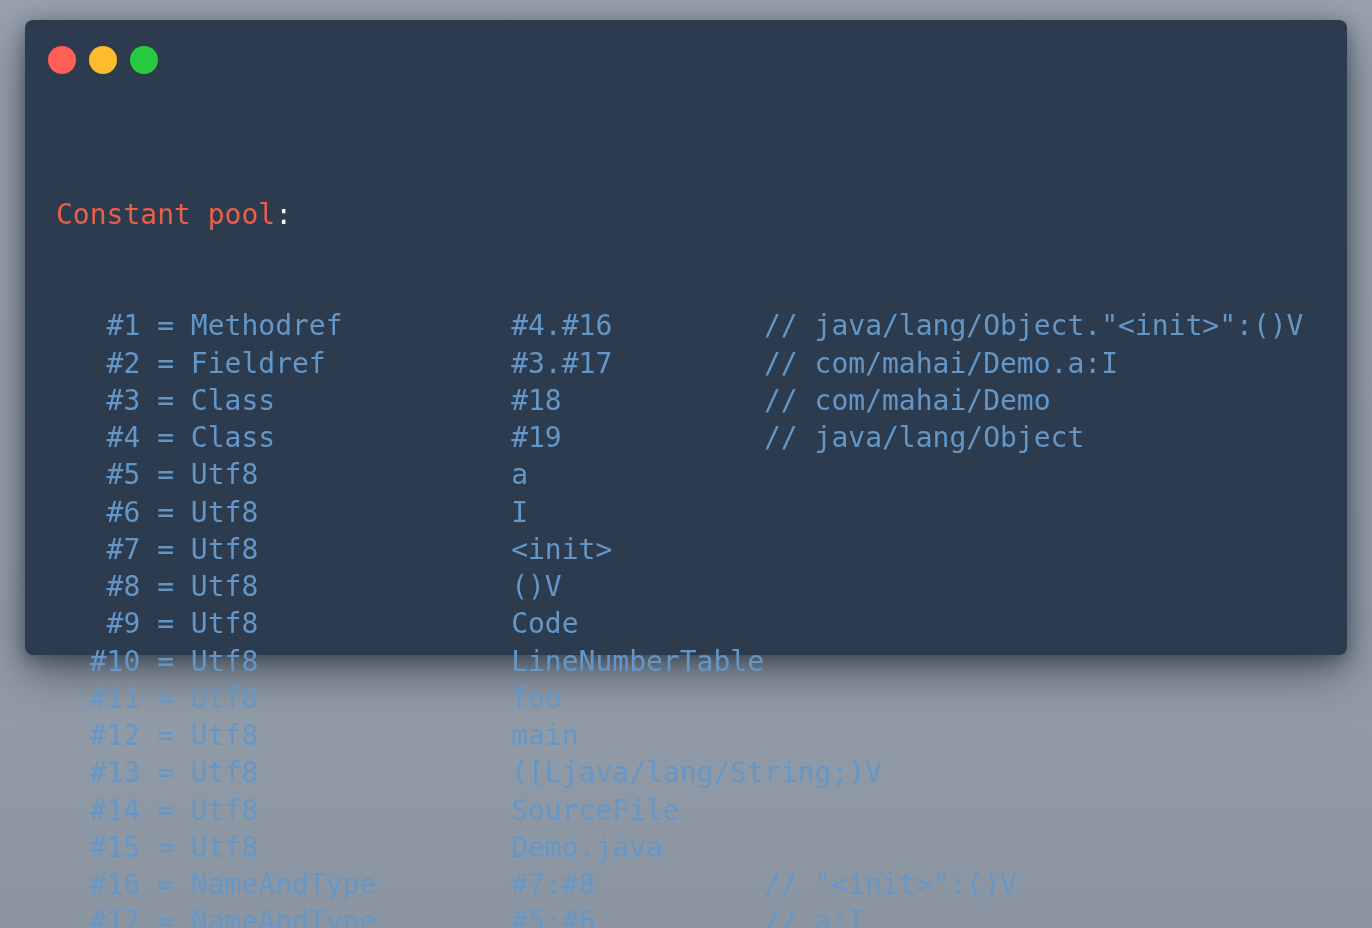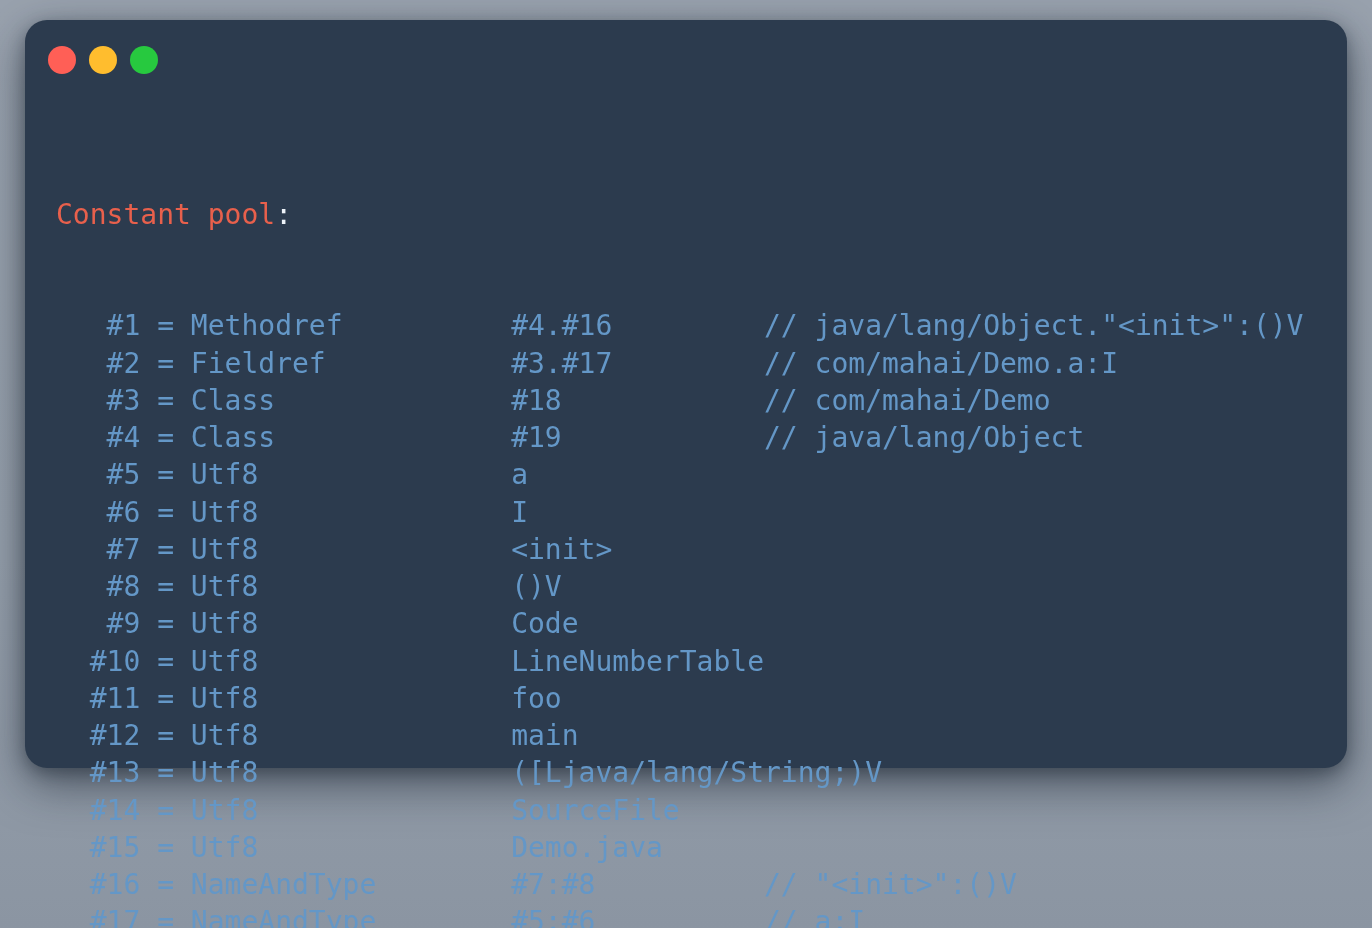--- a/index.html
+++ b/index.html
@@ -9,23 +9,23 @@
     height: 928px;
     overflow: hidden;
     background: linear-gradient(180deg, #99a2ae 0%, #96a0ac 60%, #8b95a2 100%);
     font-family: "DejaVu Sans Mono", "Liberation Mono", monospace;
   }
   .window {
     position: absolute;
     left: 25px;
     top: 20px;
     width: 1322px;
-    height: 748px;
+    height: 635px;
     background: var(--window-bg, #2c3b4e);
-    border-radius: 22px;
+    border-radius: 8px;
     box-shadow: 0 16px 46px rgba(18, 28, 40, 0.55), 0 5px 16px rgba(18, 28, 40, 0.35);
   }
   .traffic-lights {
     position: absolute;
     top: 26px;
     left: 23px;
     display: flex;
     gap: 13px;
   }
   .traffic-light {

